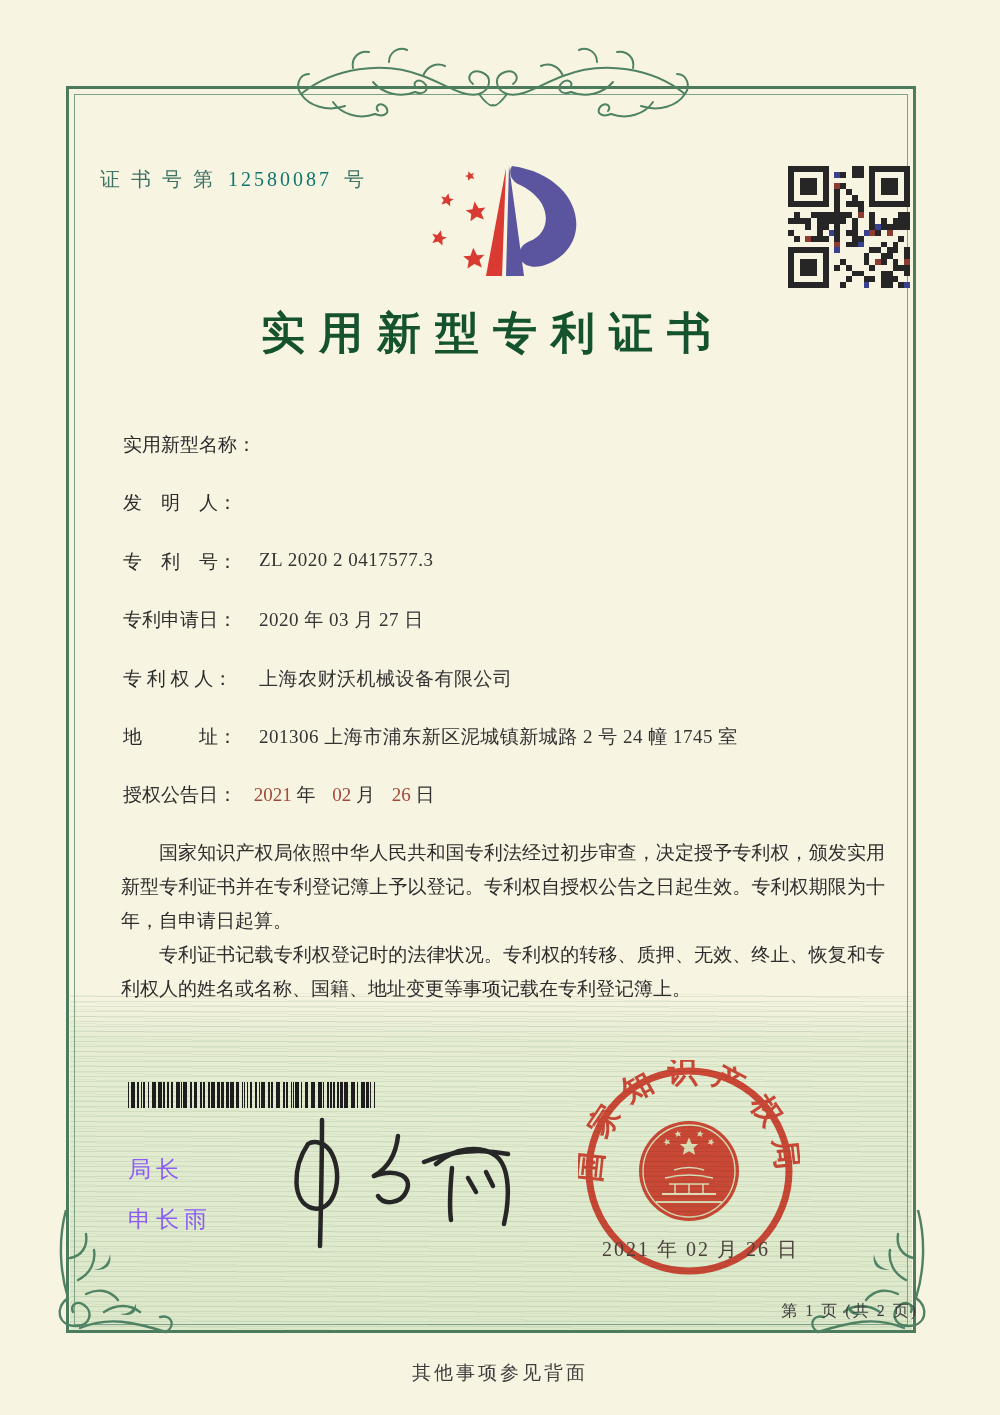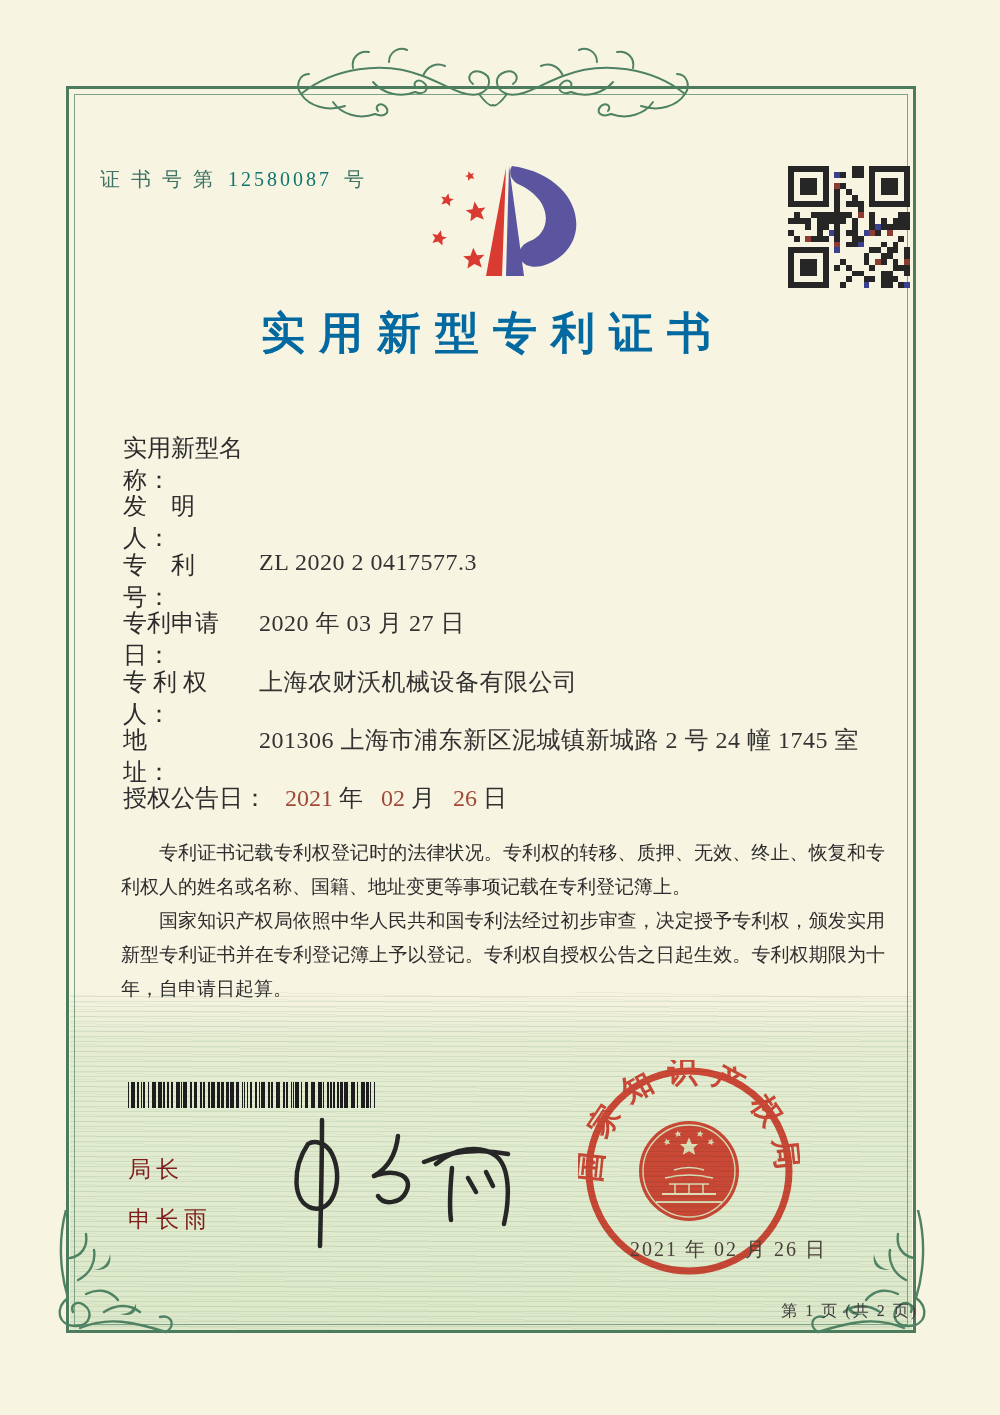--- a/index.html
+++ b/index.html
@@ -20,43 +20,43 @@
       repeating-linear-gradient(1.2deg, rgba(130,165,120,.10) 0 1px, rgba(130,165,120,0) 1px 7px),
       linear-gradient(180deg, rgba(224,234,205,0) 0%, rgba(224,234,205,.75) 14%, #e3ecd1 32%, #dde8ca 100%);}
   .ornament{position:absolute;z-index:3;}
   
   .cert-no{position:absolute;left:100px;top:166px;font-size:20px;letter-spacing:3px;z-index:4;}
   .cert-no .lbl{color:var(--cert-label-green);}
   .cert-no .num{color:#0f766e;padding:0 4px;}
   .logo{position:absolute;left:418px;top:146px;z-index:4;}
   .qr{position:absolute;left:788px;top:166px;z-index:4;}
   .doc-title{position:absolute;left:68px;top:304px;width:850px;text-align:center;
-    font-size:44px;font-weight:bold;letter-spacing:14px;color:#0369a1;z-index:4;}
-  
-  .fields{position:absolute;left:123px;top:432px;width:770px;font-size:24px;z-index:4;}
+    font-size:44px;font-weight:bold;letter-spacing:14px;color:#14532d;z-index:4;}
+  
+  .fields{position:absolute;left:123px;top:432px;width:770px;font-size:19px;z-index:4;}
   .row{display:flex;height:58.4px;align-items:flex-start;}
   .row .label{width:136px;flex:none;color:#2c2c2c;}
   .row .value{flex:1;color:#333;letter-spacing:.5px;}
   .row-grant{position:relative;height:26px;}
   .row-grant .left{position:absolute;left:0;top:0;white-space:nowrap;}
   .row-grant .right{position:absolute;left:368px;top:0;white-space:nowrap;}
   .num-red{color:var(--date-red);margin-left:12px;}
   
   .paras{position:absolute;left:121px;top:836px;width:764px;font-size:19px;
     line-height:34px;text-align:justify;color:#2d2d2d;z-index:4;}
   .paras p{margin:0;text-indent:2em;}
   
   .barcode{position:absolute;left:126px;top:1082px;z-index:4;}
   .director{position:absolute;left:128px;top:1144px;z-index:4;
     font-family:"Liberation Sans","DejaVu Sans",sans-serif;font-size:23px;
-    letter-spacing:5px;color:#7f1d1d;line-height:50px;}
+    letter-spacing:5px;color:#8b5cf6;line-height:50px;}
   .signature{position:absolute;left:256px;top:1106px;z-index:5;}
   .seal{position:absolute;left:578px;top:1060px;z-index:6;mix-blend-mode:multiply;}
   .seal-date{position:absolute;left:602px;top:1236px;font-size:20px;letter-spacing:2px;
-    color:#4a413b;z-index:7;margin-left:28px;}
+    color:#4a413b;z-index:7;}
   .page-info{position:absolute;left:68px;top:1301px;width:850px;text-align:right;
     font-size:16px;color:#3d3d3d;letter-spacing:2px;z-index:4;}
   .footer-note{position:absolute;left:0;top:1360px;width:1000px;text-align:center;
     font-size:19px;letter-spacing:3px;color:#3e3e3e;z-index:4;}
 </style>
 </head>
 <body>
 
 <div class="page">
 
@@ -288,22 +288,22 @@
     </div>
     <div class="row-grant">
       <span class="left">
         <span class="label">授权公告日：</span>
         <span class="num-red">2021</span><span> 年 </span><span class="num-red">02</span><span> 月 </span><span class="num-red">26</span><span> 日</span>
       </span>
     </div>
   </div>
 
   <div class="paras">
+    <p>国家知识产权局依照中华人民共和国专利法经过初步审查，决定授予专利权，颁发实用新型专利证书并在专利登记簿上予以登记。专利权自授权公告之日起生效。专利权期限为十年，自申请日起算。</p>
     <p>专利证书记载专利权登记时的法律状况。专利权的转移、质押、无效、终止、恢复和专利权人的姓名或名称、国籍、地址变更等事项记载在专利登记簿上。</p>
-    <p>国家知识产权局依照中华人民共和国专利法经过初步审查，决定授予专利权，颁发实用新型专利证书并在专利登记簿上予以登记。专利权自授权公告之日起生效。专利权期限为十年，自申请日起算。</p>
   </div>
 
   <svg class="barcode" width="255" height="26" viewBox="0 0 255 26">
     <g id="barcode-bars">
         <rect x="2" y="0" width="1" height="26" fill="#1d1d1d"></rect>
         <rect x="5" y="0" width="4" height="26" fill="#1d1d1d"></rect>
         <rect x="11" y="0" width="2" height="26" fill="#1d1d1d"></rect>
         <rect x="15" y="0" width="1" height="26" fill="#1d1d1d"></rect>
         <rect x="17" y="0" width="2" height="26" fill="#1d1d1d"></rect>
         <rect x="22" y="0" width="1" height="26" fill="#1d1d1d"></rect>
@@ -406,14 +406,15 @@
           <path d="M -14,13 L -14,23" stroke-width="1.5"></path>
           <path d="M 14,13 L 14,23" stroke-width="1.5"></path>
           <path d="M 0,13 L 0,23" stroke-width="1.5"></path>
         </g>
       </g>
     </g>
   </svg>
   <div class="seal-date">2021 年 02 月 26 日</div>
 
   <div class="page-info">第 1 页 (共 2 页)</div>
+  <div class="footer-note">其他事项参见背面</div>
 
 </div>
 
 </body></html>

